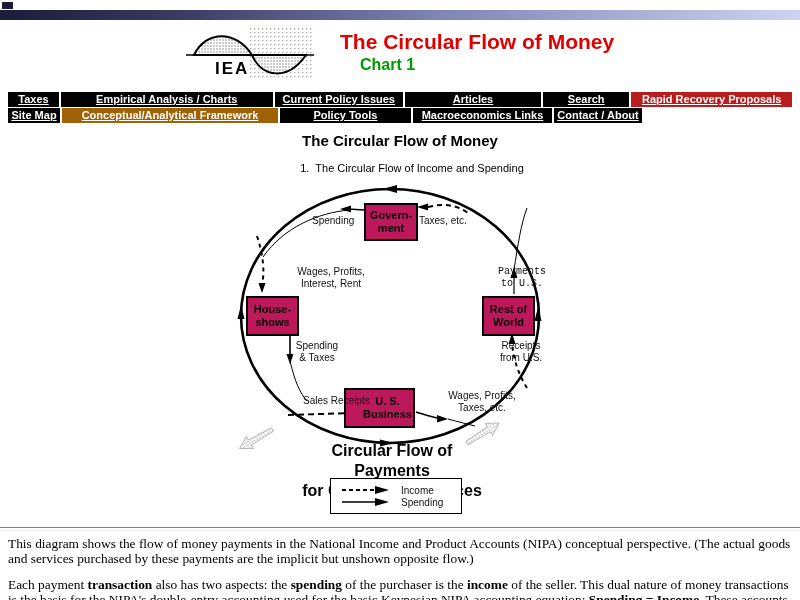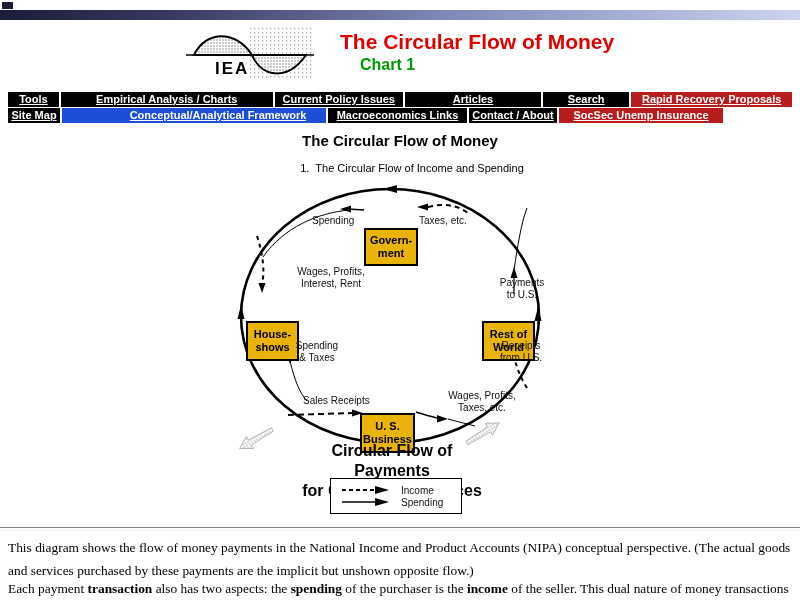--- a/index.html
+++ b/index.html
@@ -15,46 +15,46 @@
   #logo{position:absolute;left:186px;top:24px;width:132px;height:62px;}
   #hdr-title{position:absolute;left:340px;top:30px;font-size:21px;font-weight:bold;color:#e00000;}
   #hdr-sub{position:absolute;left:360px;top:56px;font-size:16px;font-weight:bold;color:#009900;}
 
   
   #nav{position:absolute;left:8px;top:92px;width:784px;}
   .nav-row{display:flex;gap:2px;margin-bottom:1px;}
   .nc{height:15px;line-height:15px;text-align:center;background:#000;color:#fff;
       font-size:11px;font-weight:bold;text-decoration:underline;white-space:nowrap;
       overflow:hidden;cursor:pointer;}
-  .nc.green{background:#1d4ed8;padding-left:48px;}
+  .nc.green{background:#a16207;}
   .nc.red{background:#b91c1c;}
   .w1{width:52px}.w2{width:216px}.w3{width:131px}.w4{width:139px}.w5{width:88px}.w6{width:164px}
 
   
   #diagram{position:absolute;left:0;top:130px;width:800px;height:396px;}
   #dg-svg{position:absolute;left:0;top:0;}
   .dg-title{position:absolute;left:0;top:2px;width:800px;text-align:center;
             font-size:15px;font-weight:bold;color:#000;}
   .dg-sub{position:absolute;left:0;top:32px;width:800px;text-align:center;font-size:11px;color:#000;padding-left:12px;}
-  .dbox{position:absolute;background:#eab308;border:2px solid #000;display:flex;align-items:center;
+  .dbox{position:absolute;background:#be185d;border:2px solid #000;display:flex;align-items:center;
         justify-content:center;text-align:center;font-weight:bold;font-size:11px;line-height:1.2;
-        white-space:pre-line;margin-top:25px;}
+        white-space:pre-line;}
   .dlbl{position:absolute;font-size:10px;line-height:1.15;color:#111;white-space:pre-line;}
   .ctr{text-align:center;margin-left:33px;}
   #dg-caption{position:absolute;left:297px;top:311px;width:190px;text-align:center;
               font-size:16px;font-weight:bold;line-height:1.25;white-space:pre-line;}
   #legend{position:absolute;left:330px;top:348px;width:132px;height:36px;border:1px solid #000;
           background:#fff;display:flex;flex-direction:column;justify-content:center;gap:1px;padding-left:10px;box-sizing:border-box;}
   .leg-row{display:flex;align-items:center;gap:8px;font-size:10px;color:#111;}
 
   
   #hr-divider{position:absolute;left:0;top:527px;width:800px;height:2px;
               border-top:1px solid #7f7f7f;border-bottom:1px solid #f2f2f2;}
   .para{position:absolute;left:8px;width:786px;font-family:"Liberation Serif",serif;
-        font-size:13.4px;line-height:23px;color:#000;}
+        font-size:13.4px;line-height:15px;color:#000;}
   #para1{top:536px;}
   #para2{top:577px;}
 </style>
 </head>
 <body>
 <div id="screen">
 
 <div id="corner-square"></div>
 <div id="grad-bar"></div>
 
@@ -74,33 +74,33 @@
     <line x1="0" y1="31" x2="128" y2="31" stroke="#000" stroke-width="1.5"></line>
     <path d="M8,31 C20,6 50,6 66,31 C76,54 102,57 120,31 Z" fill="url(#tex)" stroke="#000" stroke-width="2"></path>
     <text x="29" y="50" font-family="Liberation Sans, sans-serif" font-size="17" font-weight="bold" letter-spacing="2" fill="#000">IEA</text>
   </svg>
 </div>
 <div id="hdr-title">The Circular Flow of Money</div>
 <div id="hdr-sub">Chart 1</div>
 
 <div id="nav">
   <div class="nav-row">
-    <div class="nc w1">Tools</div>
+    <div class="nc w1">Taxes</div>
     <div class="nc w2">Empirical Analysis / Charts</div>
     <div class="nc w3">Current Policy Issues</div>
     <div class="nc w4">Articles</div>
     <div class="nc w5">Search</div>
     <div class="nc w6 red">Rapid Recovery Proposals</div>
   </div>
   <div class="nav-row">
     <div class="nc w1">Site Map</div>
     <div class="nc w2 green">Conceptual/Analytical Framework</div>
+    <div class="nc w3">Policy Tools</div>
     <div class="nc w4">Macroeconomics Links</div>
     <div class="nc w5">Contact / About</div>
-    <div class="nc w6 red">SocSec Unemp Insurance</div>
   </div>
 </div>
 
 <div id="diagram">
   <div class="dg-title">The Circular Flow of Money</div>
   <div class="dg-sub">1.&nbsp; The Circular Flow of Income and Spending</div>
 
   <svg id="dg-svg" width="800" height="396" viewBox="0 0 800 396">
     <defs>
       <pattern id="stip" width="3" height="3" patternUnits="userSpaceOnUse">
@@ -166,28 +166,28 @@
       <polygon points="19,0 7,-7 7,-3 -19,-2 -19,2 7,3 7,7" fill="url(#stip)" stroke="#999" stroke-width="0.6"></polygon>
     </g>
   </svg>
 
   <div class="dbox" style="left:364px;top:73px;width:50px;height:34px;">Govern-
 ment</div>
   <div class="dbox" style="left:246px;top:166px;width:49px;height:36px;">House-
 shows</div>
   <div class="dbox" style="left:482px;top:166px;width:49px;height:36px;">Rest of
 World</div>
-  <div class="dbox" style="left:360px;top:258px;width:51px;height:36px;">U. S.
+  <div class="dbox" style="left:344px;top:258px;width:51px;height:36px;padding-left:16px;">U. S.
 Business</div>
 
   <div class="dlbl" style="left:312px;top:85px;">Spending</div>
   <div class="dlbl" style="left:419px;top:85px;">Taxes, etc.</div>
   <div class="dlbl ctr" style="left:258px;top:136px;width:80px;">Wages, Profits,
 Interest, Rent</div>
-  <div class="dlbl ctr" style="left:464px;top:147px;width:50px;">Payments
+  <div class="dlbl ctr" style="left:464px;top:136px;width:50px;font-family:Liberation Mono, monospace;">Payments
 to U.S.</div>
   <div class="dlbl ctr" style="left:260px;top:210px;width:48px;">Spending
 &amp; Taxes</div>
   <div class="dlbl ctr" style="left:462px;top:210px;width:52px;">Receipts
 from U.S.</div>
   <div class="dlbl" style="left:303px;top:265px;">Sales Receipts</div>
   <div class="dlbl ctr" style="left:414px;top:260px;width:70px;">Wages, Profits,
 Taxes, etc.</div>
 
   <div id="dg-caption">Circular Flow of Payments

